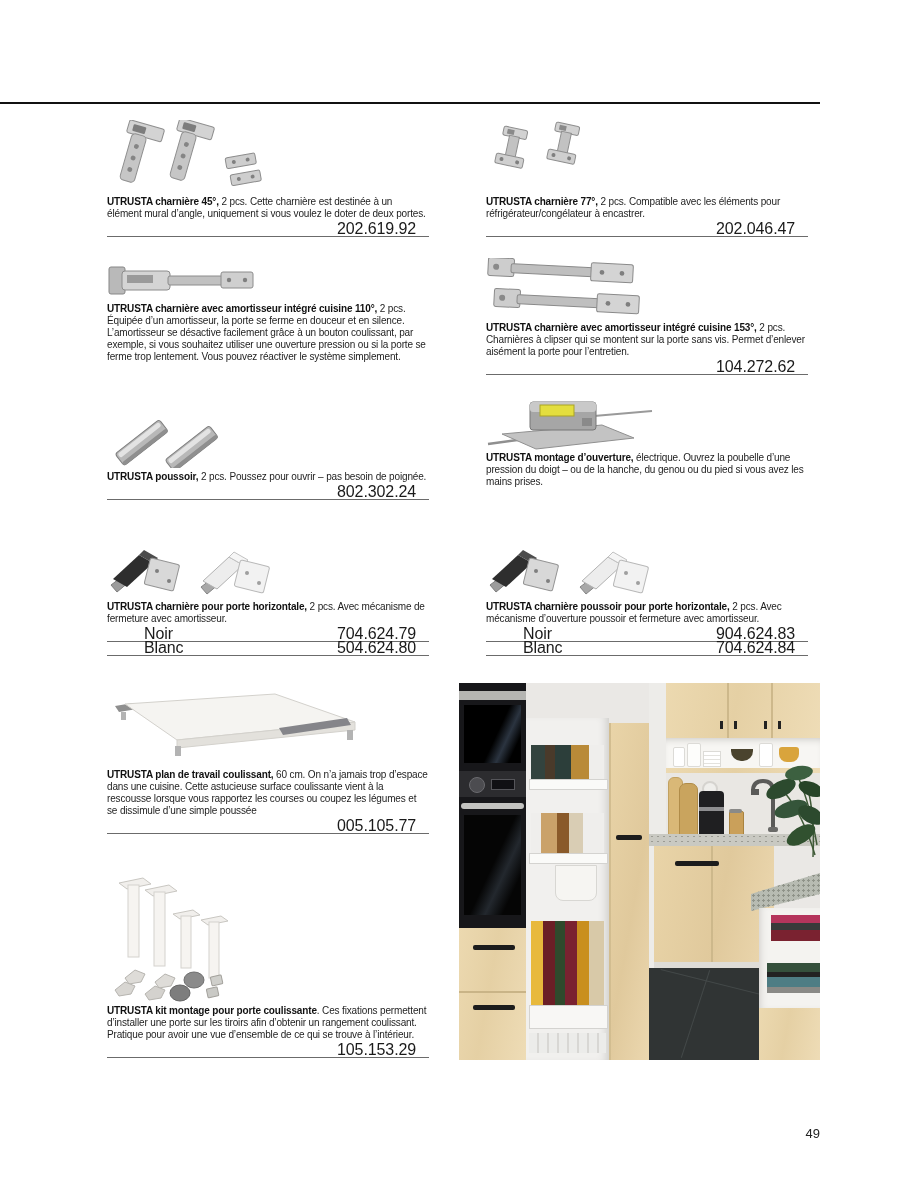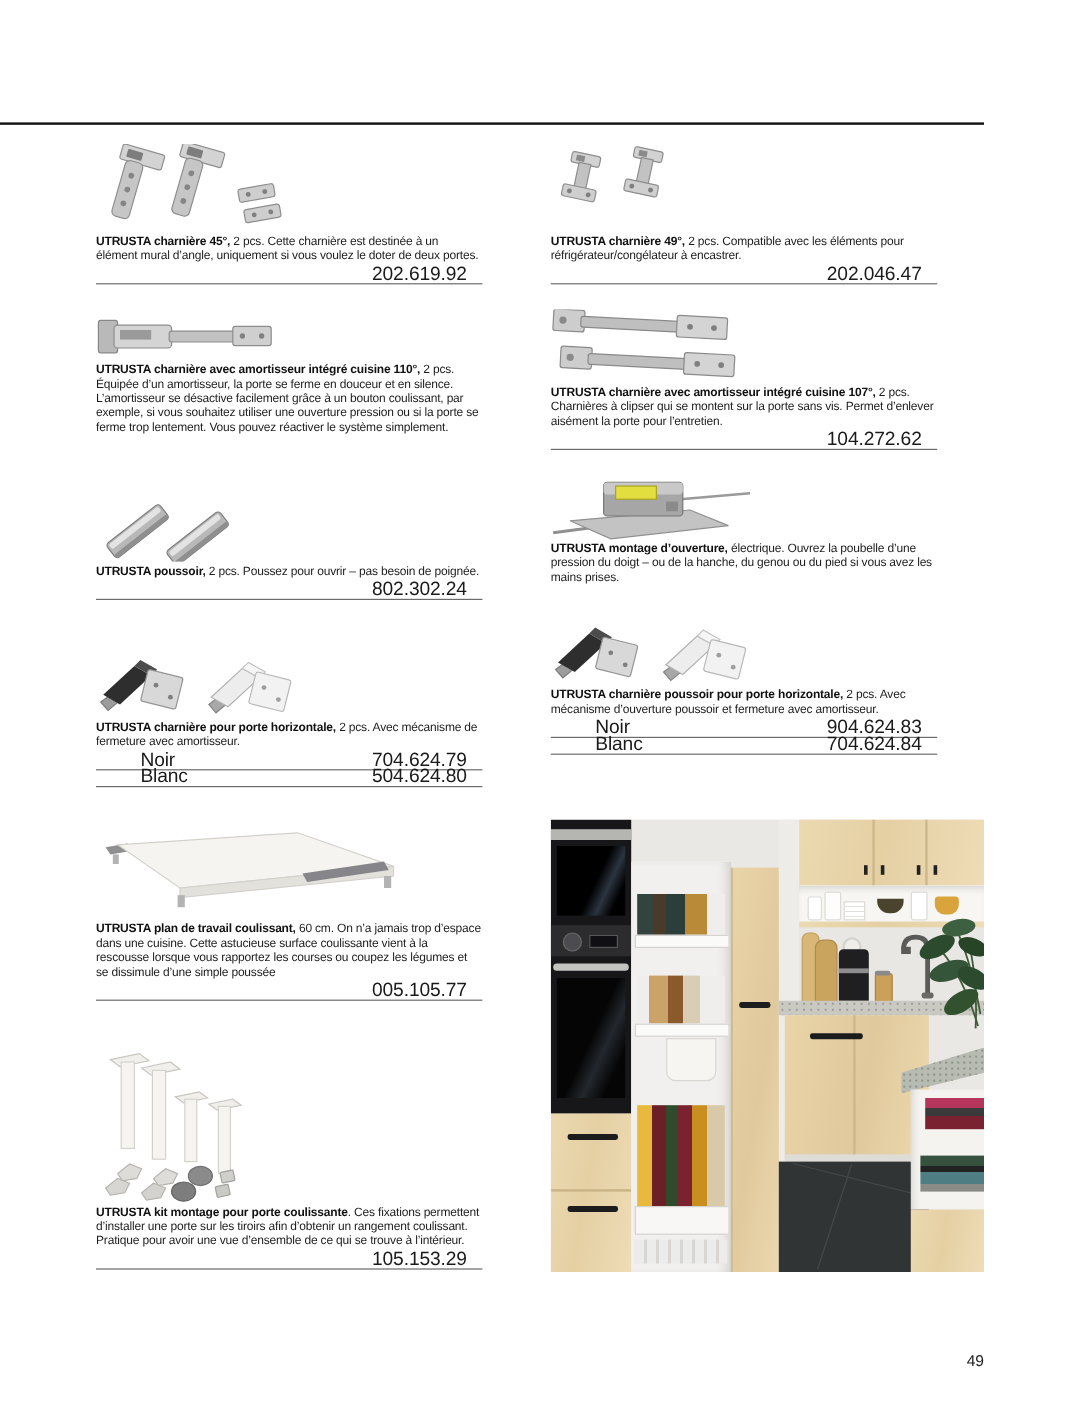--- a/index.html
+++ b/index.html
@@ -3,25 +3,25 @@
 <meta charset="utf-8">
 <style>
   html,body{margin:0;padding:0;background:#ffffff;}
   .page{position:relative;width:900px;height:1183px;background:#ffffff;overflow:hidden;
         font-family:"Liberation Sans","DejaVu Sans",sans-serif;color:#1a1a1a;}
   .hdr{position:absolute;left:0;top:32px;width:820px;text-align:right;
        font-size:13px;font-weight:bold;letter-spacing:.2px;color:#111;}
   .hrule{position:absolute;left:0;top:102px;width:820px;height:2px;background:#111;}
   .pagenum{position:absolute;left:0;top:1126px;width:820px;text-align:right;font-size:13px;color:#222;}
 
-  .product{position:absolute;width:322px;}
+  .product{position:absolute;width:322px;margin-left:27px;}
   #p1{left:80px;top:120px}  #p2{left:459px;top:120px}
   #p3{left:80px;top:262px}  #p4{left:459px;top:258px}
   #p5{left:80px;top:412px}  #p6{left:459px;top:396px}
-  #p7{left:80px;top:545px}  #p8{left:459px;top:518px}
+  #p7{left:80px;top:545px}  #p8{left:459px;top:545px}
   #p9{left:80px;top:688px}  #p10{left:80px;top:876px}
 
   .imgbox{position:relative;}
   .desc{margin:0;font-size:10px;line-height:12px;letter-spacing:-0.15px;color:#1d1d1d;}
   .desc b{font-weight:bold;color:#111;}
   .ptable{margin-top:3px;}
   .prow{display:flex;border-bottom:1px solid #6b6b6b;padding:0 0 1px 0;height:12px;
         font-size:16px;line-height:12px;letter-spacing:-0.1px;}
   .plabel{width:193px;padding-left:37px;}
   .pcode{flex:1;}
@@ -84,21 +84,21 @@
             <rect x="-2" y="28" width="28" height="10" rx="2" fill="#cfcfcf" stroke="#8e8e8e"></rect>
             <circle cx="4" cy="33" r="2" fill="#7f7f7f"></circle>
               <circle cx="20" cy="33" r="2" fill="#7f7f7f"></circle>
             <rect x="4" y="2" width="7" height="5" fill="#8a8a8a"></rect>
           </g>
         </defs>
         <use href="#tHinge" transform="translate(14,8) rotate(12 12 20)"></use>
         <use href="#tHinge" transform="translate(66,4) rotate(12 12 20)"></use>
       </svg>
     </div>
-    <p class="desc"><b>UTRUSTA charnière 49°,</b><span> 2 pcs. Compatible avec les éléments pour réfrigérateur/congélateur à encastrer.</span></p>
+    <p class="desc"><b>UTRUSTA charnière 77°,</b><span> 2 pcs. Compatible avec les éléments pour réfrigérateur/congélateur à encastrer.</span></p>
     <div class="ptable">
       <div class="prow">
         <span class="plabel"></span>
         <span class="pcode">202.046.47</span>
       </div>
     </div>
   </section>
 
   <section class="product" id="p3">
     <div class="imgbox" style="height:41px">
@@ -125,21 +125,21 @@
             <rect x="23" y="5" width="84" height="9" rx="2" fill="#bfbfbf" stroke="#8a8a8a"></rect>
             <rect x="103" y="0" width="42" height="18" rx="2" fill="#d4d4d4" stroke="#8a8a8a"></rect>
             <circle cx="114" cy="9" r="2.4" fill="#7f7f7f"></circle>
               <circle cx="134" cy="9" r="2.4" fill="#7f7f7f"></circle>
           </g>
         </defs>
         <use href="#longHinge" transform="translate(2,3) rotate(3 70 10)"></use>
         <use href="#longHinge" transform="translate(8,34) rotate(3 70 10)"></use>
       </svg>
     </div>
-    <p class="desc"><b>UTRUSTA charnière avec amortisseur intégré cuisine 107°,</b><span> 2 pcs. Charnières à clipser qui se montent sur la porte sans vis. Permet d’enlever aisément la porte pour l’entretien.</span></p>
+    <p class="desc"><b>UTRUSTA charnière avec amortisseur intégré cuisine 153°,</b><span> 2 pcs. Charnières à clipser qui se montent sur la porte sans vis. Permet d’enlever aisément la porte pour l’entretien.</span></p>
     <div class="ptable">
       <div class="prow">
         <span class="plabel"></span>
         <span class="pcode">104.272.62</span>
       </div>
     </div>
   </section>
 
   <section class="product" id="p5">
     <div class="imgbox" style="height:59px">

